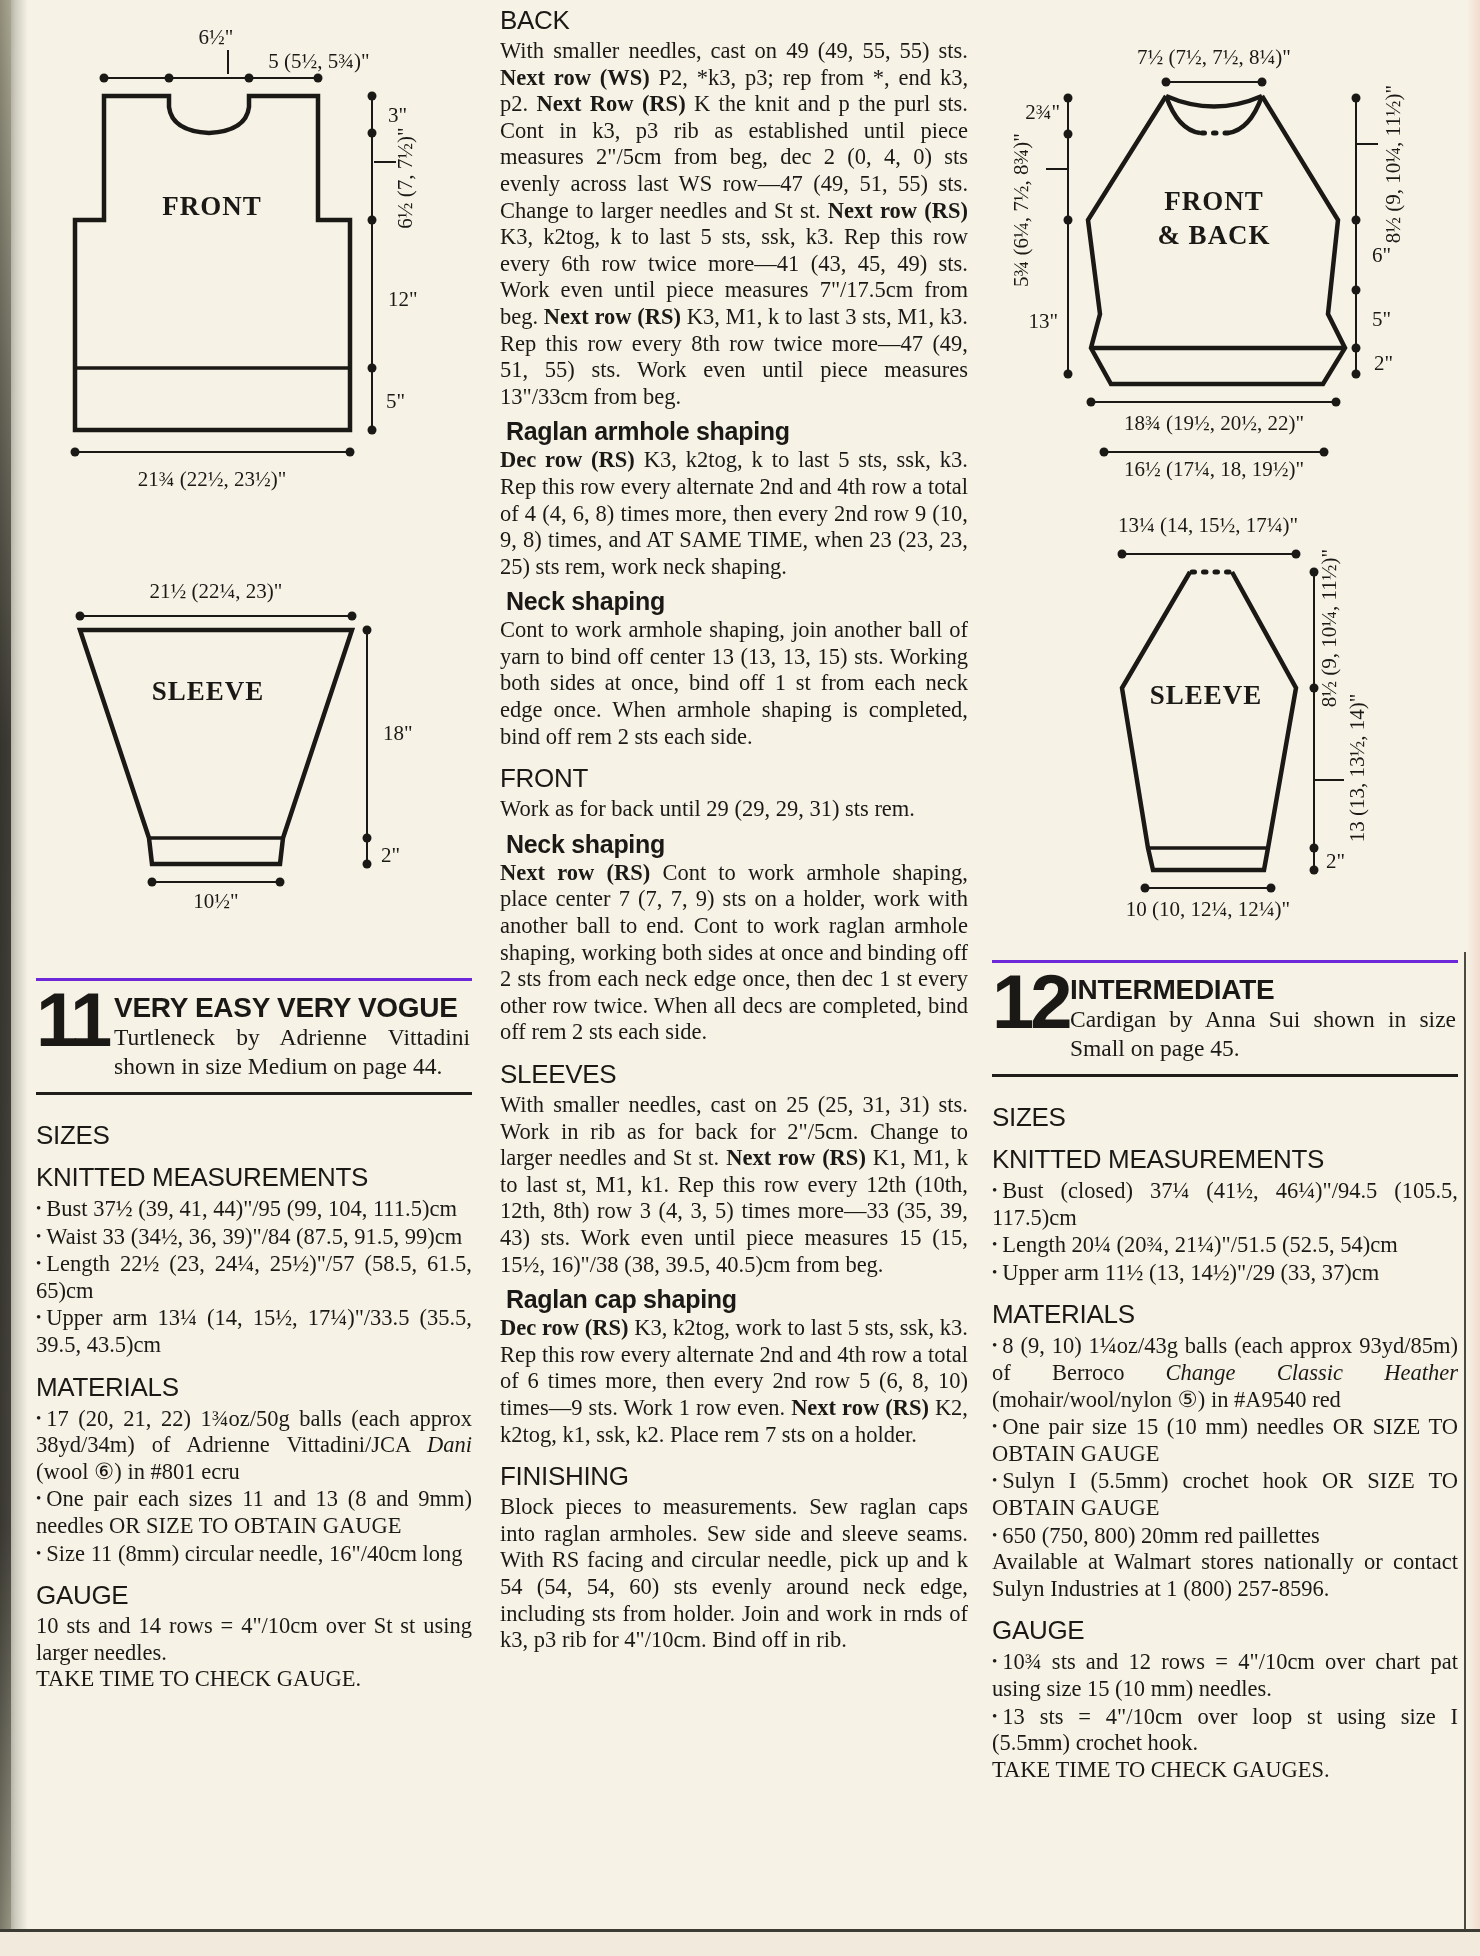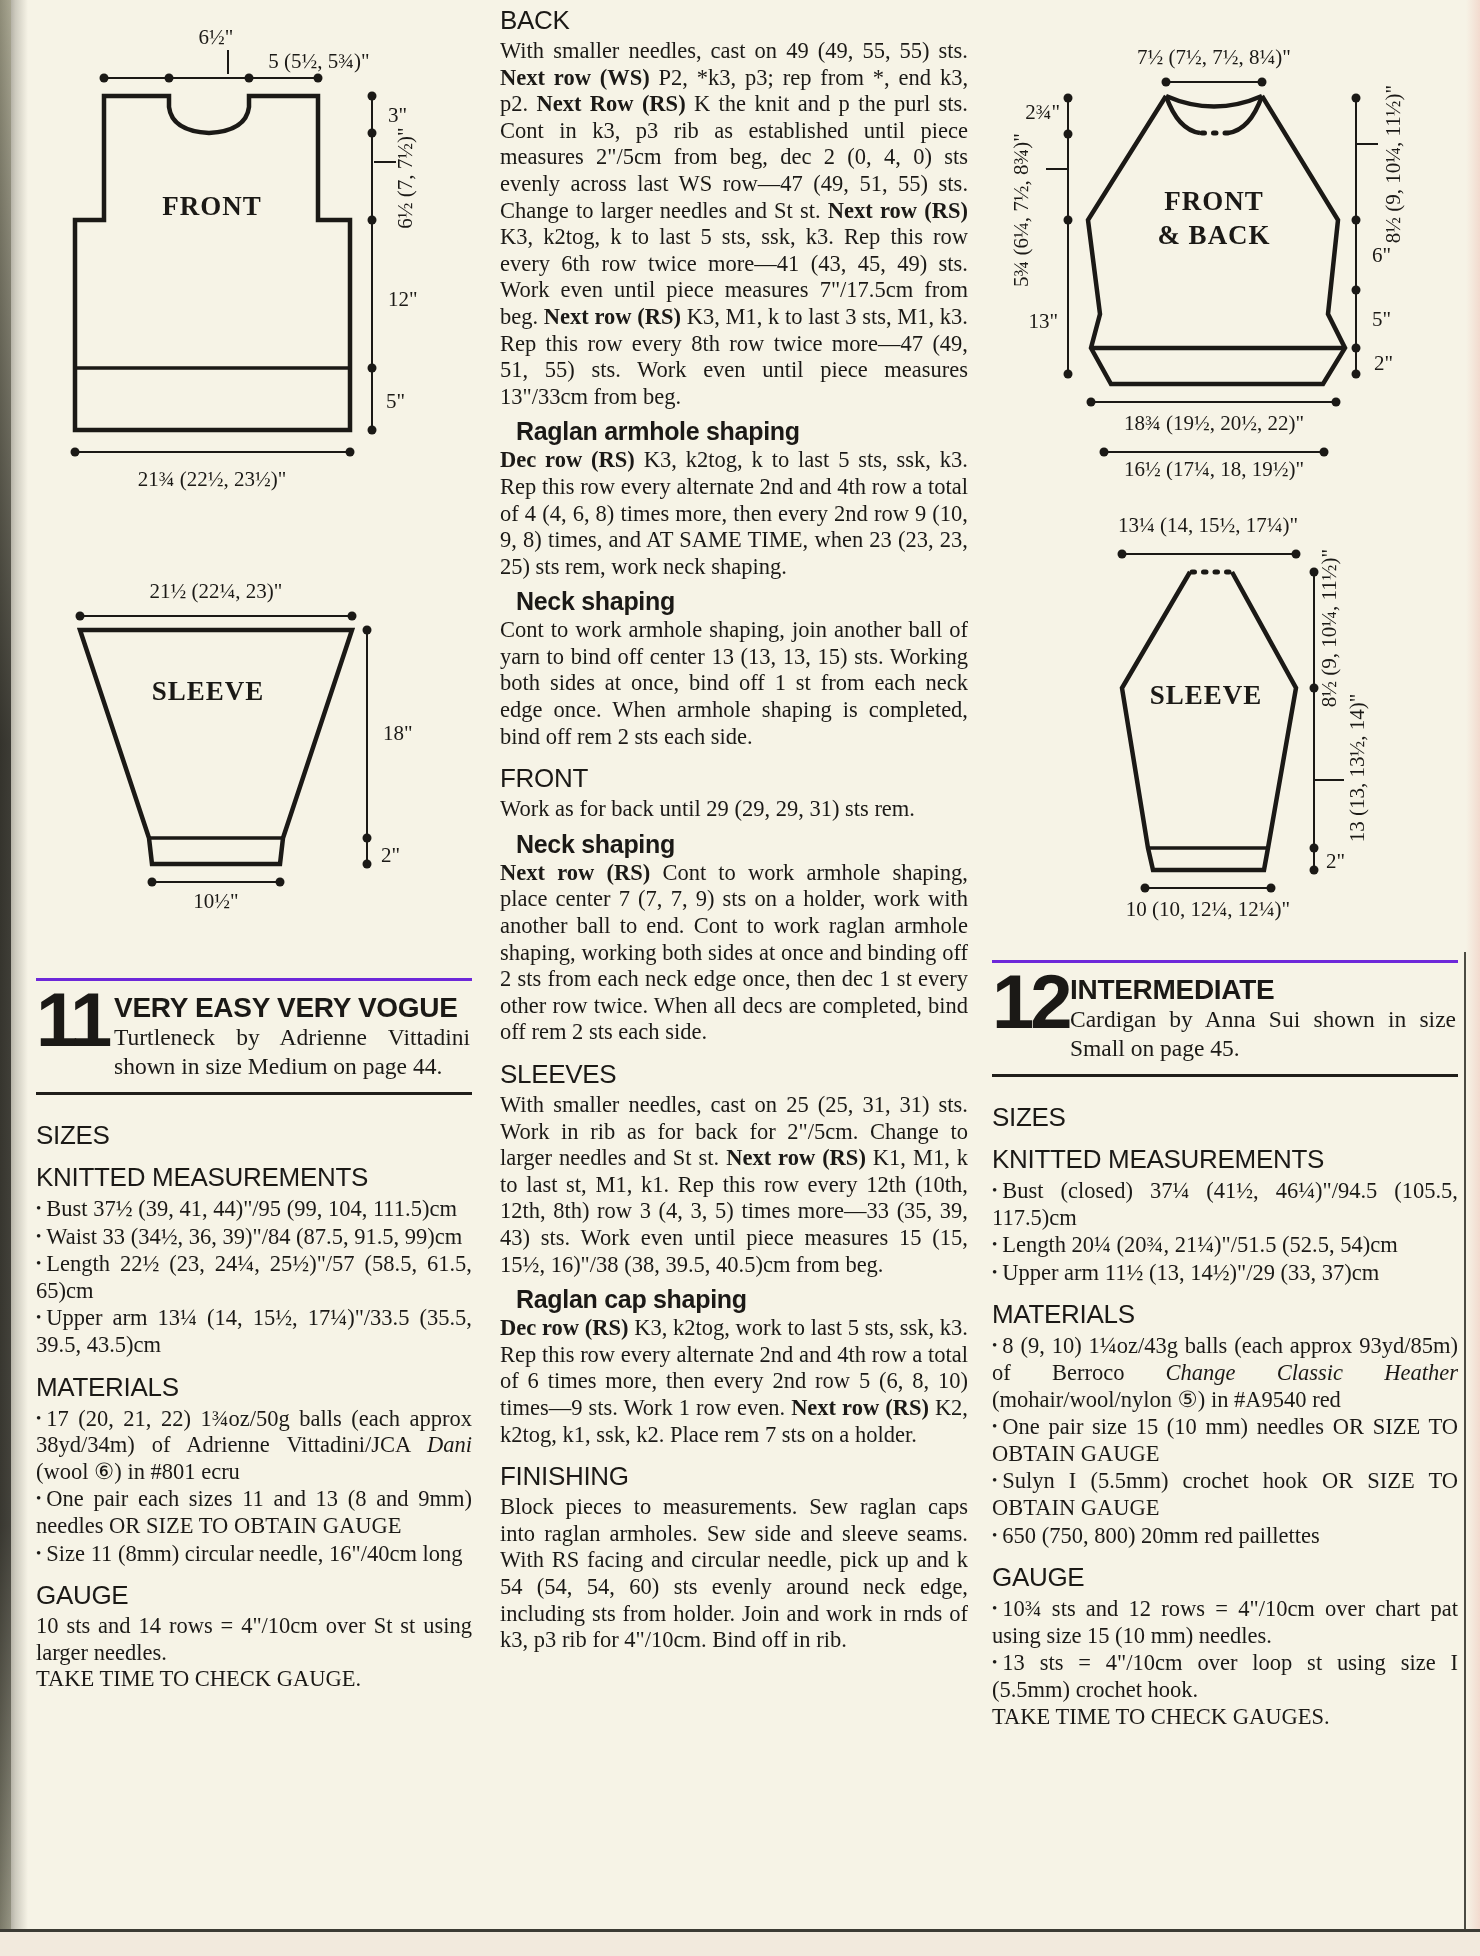--- a/index.html
+++ b/index.html
@@ -24,21 +24,21 @@
   .col-right { left:992px; width:466px; }
 
   .h-caps {
     font-family:"Liberation Sans", sans-serif; font-weight:400;
     font-size:26px; line-height:28px; letter-spacing:-0.3px;
     margin:14px 0 4px 0;
   }
   .h-sub {
     font-family:"Liberation Sans", sans-serif; font-weight:700;
     font-size:25px; line-height:27px; letter-spacing:-0.3px;
-    margin:8px 0 2px 16px;
+    margin:8px 0 2px 6px;
   }
   p.body { font-size:22.5px; line-height:26.6px; text-align:justify; margin:0; }
   p.body b { font-weight:bold; }
   .bi::before { content:"•"; font-size:15px; vertical-align:3px; margin-right:5px; }
 
   .sec-head { border-top:3px solid #6d28d9; border-bottom:3px solid #201e1a; padding:8px 2px 12px 0; }
   .sec-num {
     float:left; width:78px; height:64px;
     font-family:"Liberation Sans", sans-serif; font-weight:700;
     font-size:76px; line-height:62px; letter-spacing:-4px;
@@ -255,19 +255,20 @@
     <div class="h-caps">KNITTED MEASUREMENTS</div>
     <p class="body bi">Bust (closed) 37¼ (41½, 46¼)"/94.5 (105.5, 117.5)cm</p>
     <p class="body bi">Length 20¼ (20¾, 21¼)"/51.5 (52.5, 54)cm</p>
     <p class="body bi">Upper arm 11½ (13, 14½)"/29 (33, 37)cm</p>
 
     <div class="h-caps">MATERIALS</div>
     <p class="body bi"><span>8 (9, 10) 1¼oz/43g balls (each approx 93yd/85m) of Berroco </span><i>Change Classic Heather</i><span> (mohair/wool/nylon ⑤) in #A9540 red</span></p>
     <p class="body bi">One pair size 15 (10 mm) needles OR SIZE TO OBTAIN GAUGE</p>
     <p class="body bi">Sulyn I (5.5mm) crochet hook OR SIZE TO OBTAIN GAUGE</p>
     <p class="body bi">650 (750, 800) 20mm red paillettes</p>
+    <p class="body">Available at Walmart stores nationally or contact Sulyn Industries at 1 (800) 257-8596.</p>
 
     <div class="h-caps">GAUGE</div>
     <p class="body bi">10¾ sts and 12 rows = 4"/10cm over chart pat using size 15 (10 mm) needles.</p>
     <p class="body bi">13 sts = 4"/10cm over loop st using size I (5.5mm) crochet hook.</p>
     <p class="body">TAKE TIME TO CHECK GAUGES.</p>
   </div>
 </div>
 
 </body></html>

